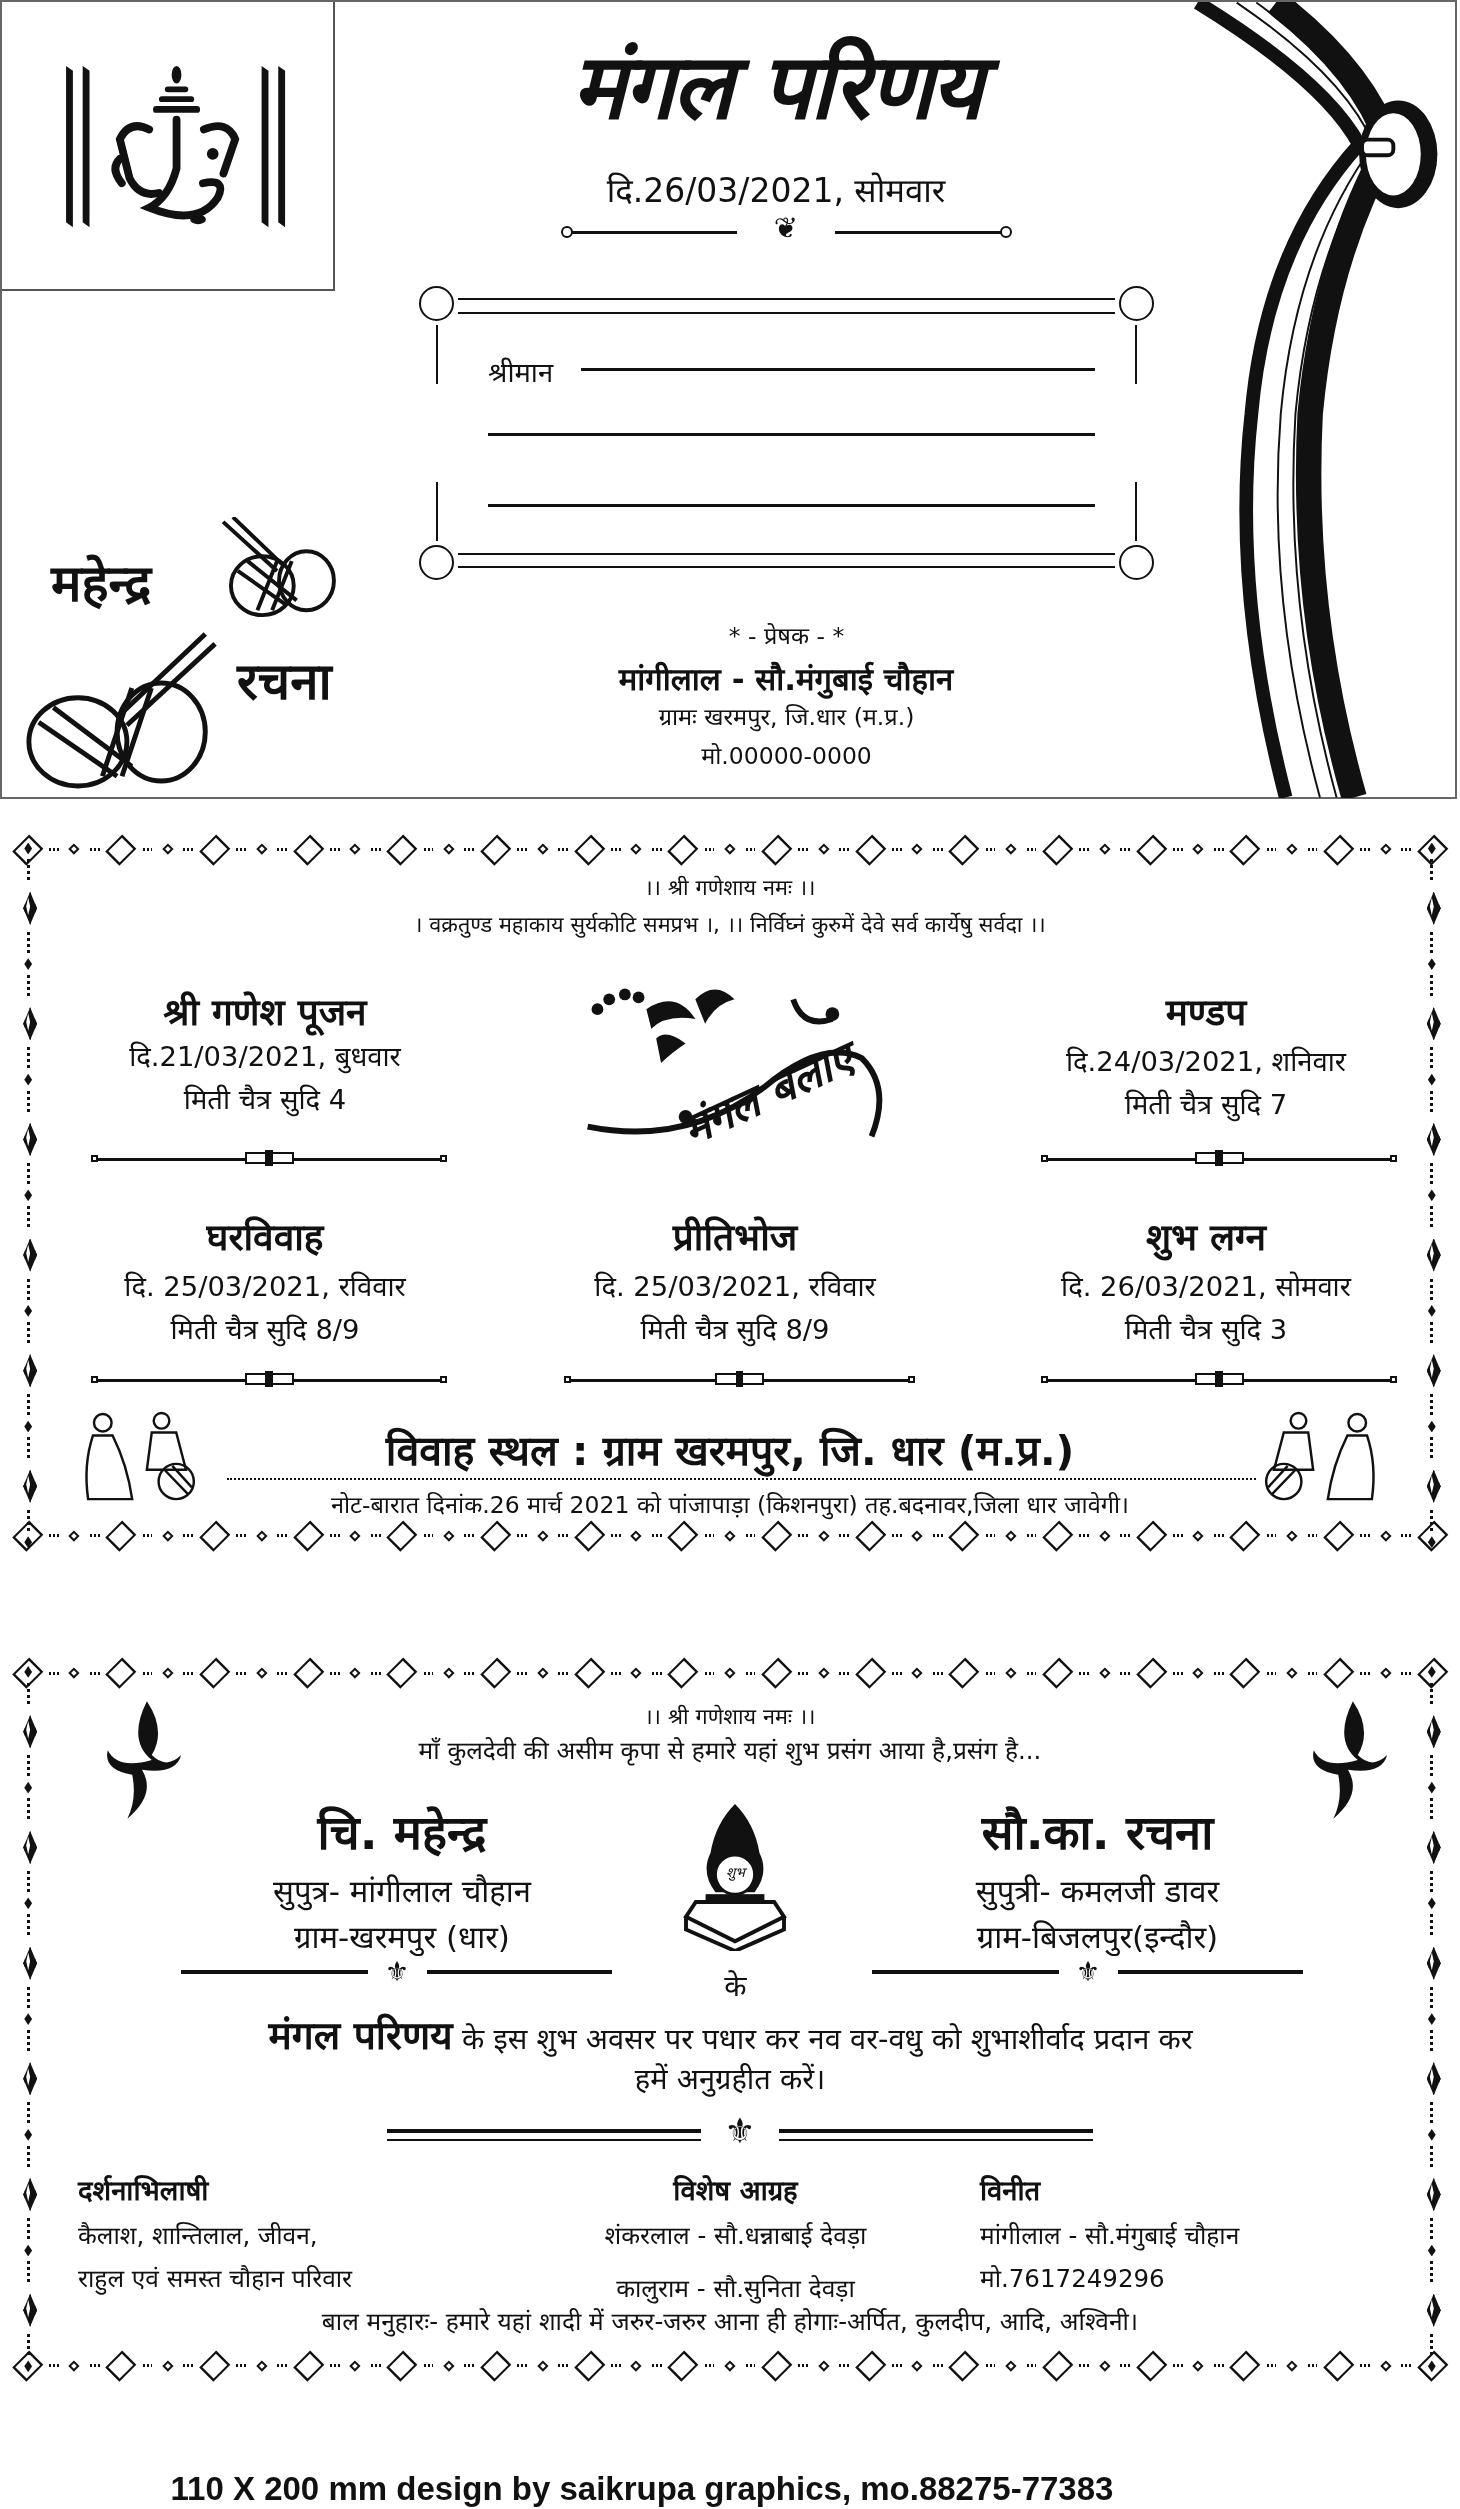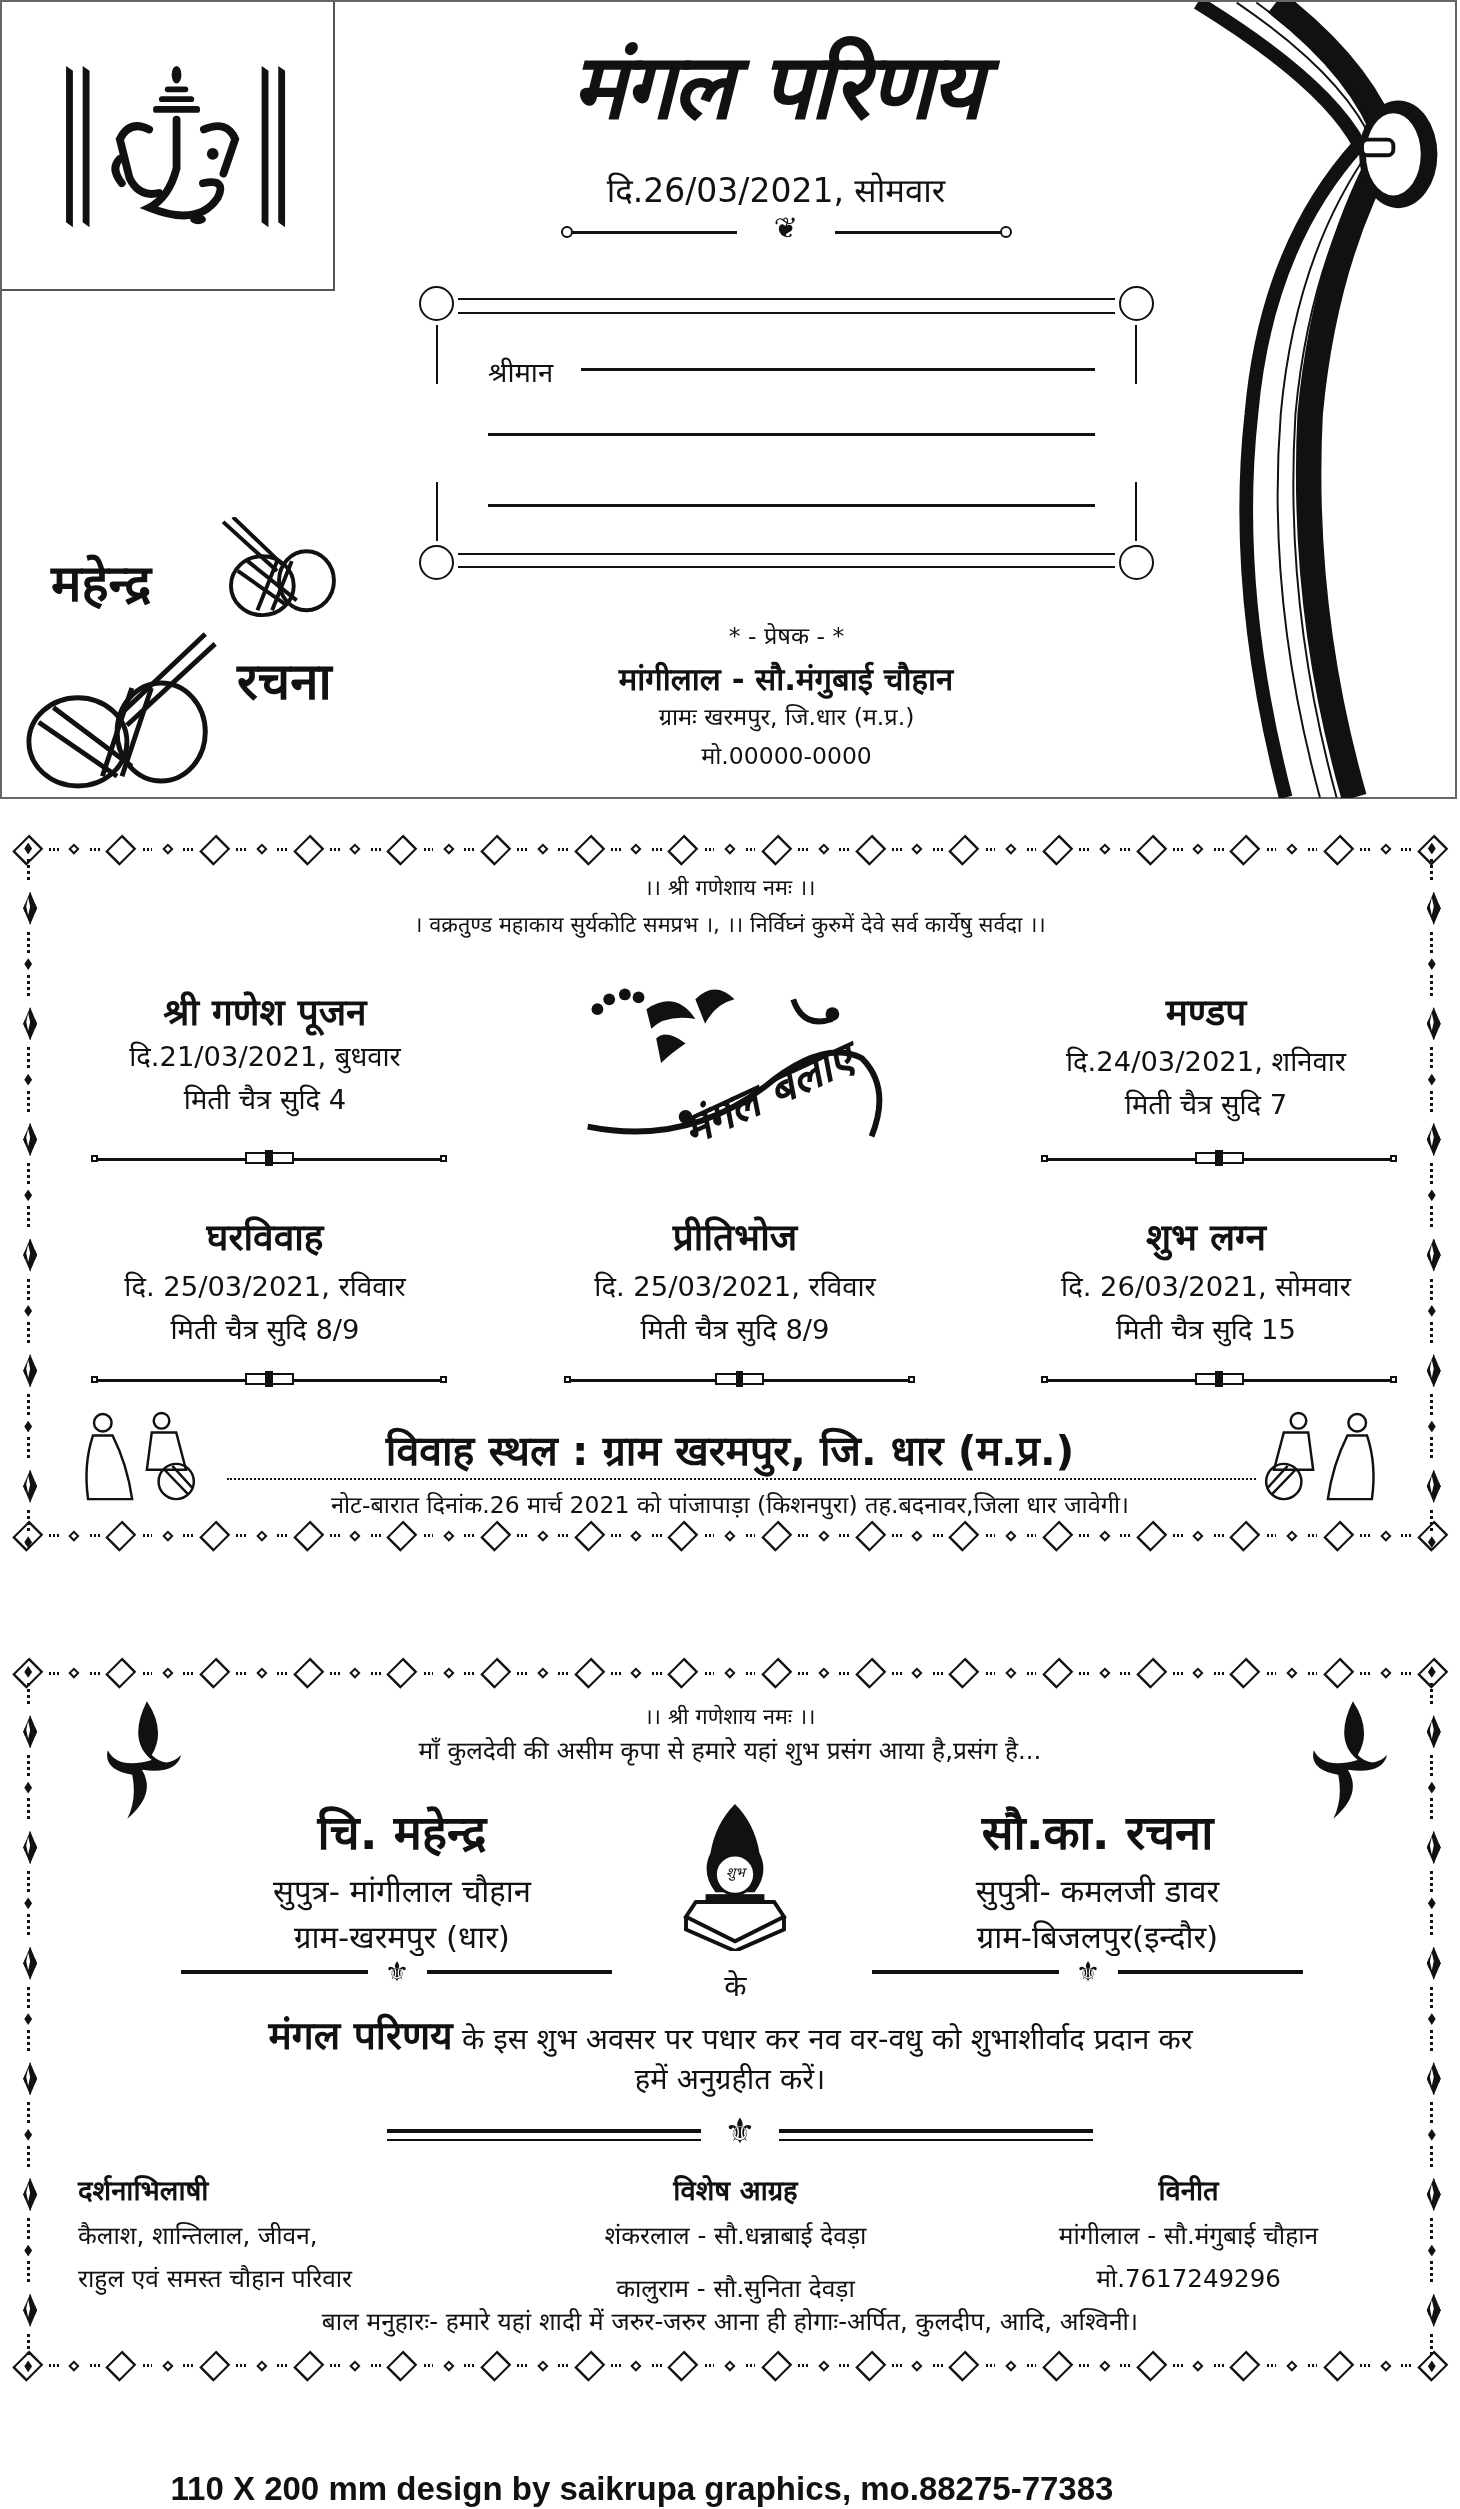--- a/index.html
+++ b/index.html
@@ -368,21 +368,21 @@
     <div class="txt" style="margin-top:5.9px">दि.  25/03/2021, रविवार</div>
     <div class="txt" style="margin-top:5.9px">मिती चैत्र सुदि 8/9</div>
   </div>
   <div class="divider" style="left:568px;top:556px;width:343px;">
       <span class="knot"></span>
     </div>
 
   <div class="abs center" style="left:1000px;top:387px;width:412px;">
     <div class="head-b">शुभ लग्न</div>
     <div class="txt" style="margin-top:5.9px">दि.  26/03/2021, सोमवार</div>
-    <div class="txt" style="margin-top:5.9px">मिती चैत्र सुदि 15</div>
+    <div class="txt" style="margin-top:5.9px">मिती चैत्र सुदि 3</div>
   </div>
   <div class="divider" style="left:1045px;top:556px;width:348px;">
       <span class="knot"></span>
     </div>
 
   <svg class="abs" style="left:78px;top:588px" width="123" height="93" viewBox="0 0 125 95">
     <g fill="none" stroke="#111" stroke-width="2.5">
         <circle cx="25" cy="12" r="9"></circle>
         <path d="M15 25 Q5 55 10 90 L55 90 Q50 55 35 25Z"></path>
         <circle cx="85" cy="10" r="8"></circle>
@@ -638,21 +638,21 @@
   <div class="abs" style="left:78px;top:534px;width:412px;">
     <div class="bold" style="font-size:27.4px;">दर्शनाभिलाषी</div>
     <div style="font-size:24.5px;margin-top:9.8px;">कैलाश, शान्तिलाल, जीवन,</div>
     <div style="font-size:24.5px;margin-top:9.8px;">राहुल एवं समस्त चौहान परिवार</div>
   </div>
   <div class="abs center" style="left:510px;top:534px;width:451px;">
     <div class="bold" style="font-size:27.4px;">विशेष आग्रह</div>
     <div style="font-size:24.5px;margin-top:9.8px;">शंकरलाल - सौ.धन्नाबाई देवड़ा</div>
     <div style="font-size:24.5px;margin-top:20px;">कालुराम - सौ.सुनिता देवड़ा</div>
   </div>
-  <div class="abs" style="left:980px;top:534px;width:417px;text-align:center;">
+  <div class="abs" style="left:980px;top:534px;width:417px;text-align:left;">
     <div class="bold" style="font-size:27.4px;">विनीत</div>
     <div style="font-size:24.5px;margin-top:9.8px;">मांगीलाल - सौ.मंगुबाई चौहान</div>
     <div style="font-size:24.5px;margin-top:9.8px;">मो.7617249296</div>
   </div>
 
   <div class="abs center" style="left:98px;top:667px;width:1264px;font-size:24.5px;">बाल मनुहारः- हमारे यहां शादी में  जरुर-जरुर आना ही होगाः-अर्पित, कुलदीप, आदि, अश्विनी।</div>
 </div>
 
 <div class="abs center cond bold" style="left:0;top:2470px;width:1284px;font-size:33px;">110 X 200 mm design by saikrupa graphics, mo.88275-77383</div>
 

